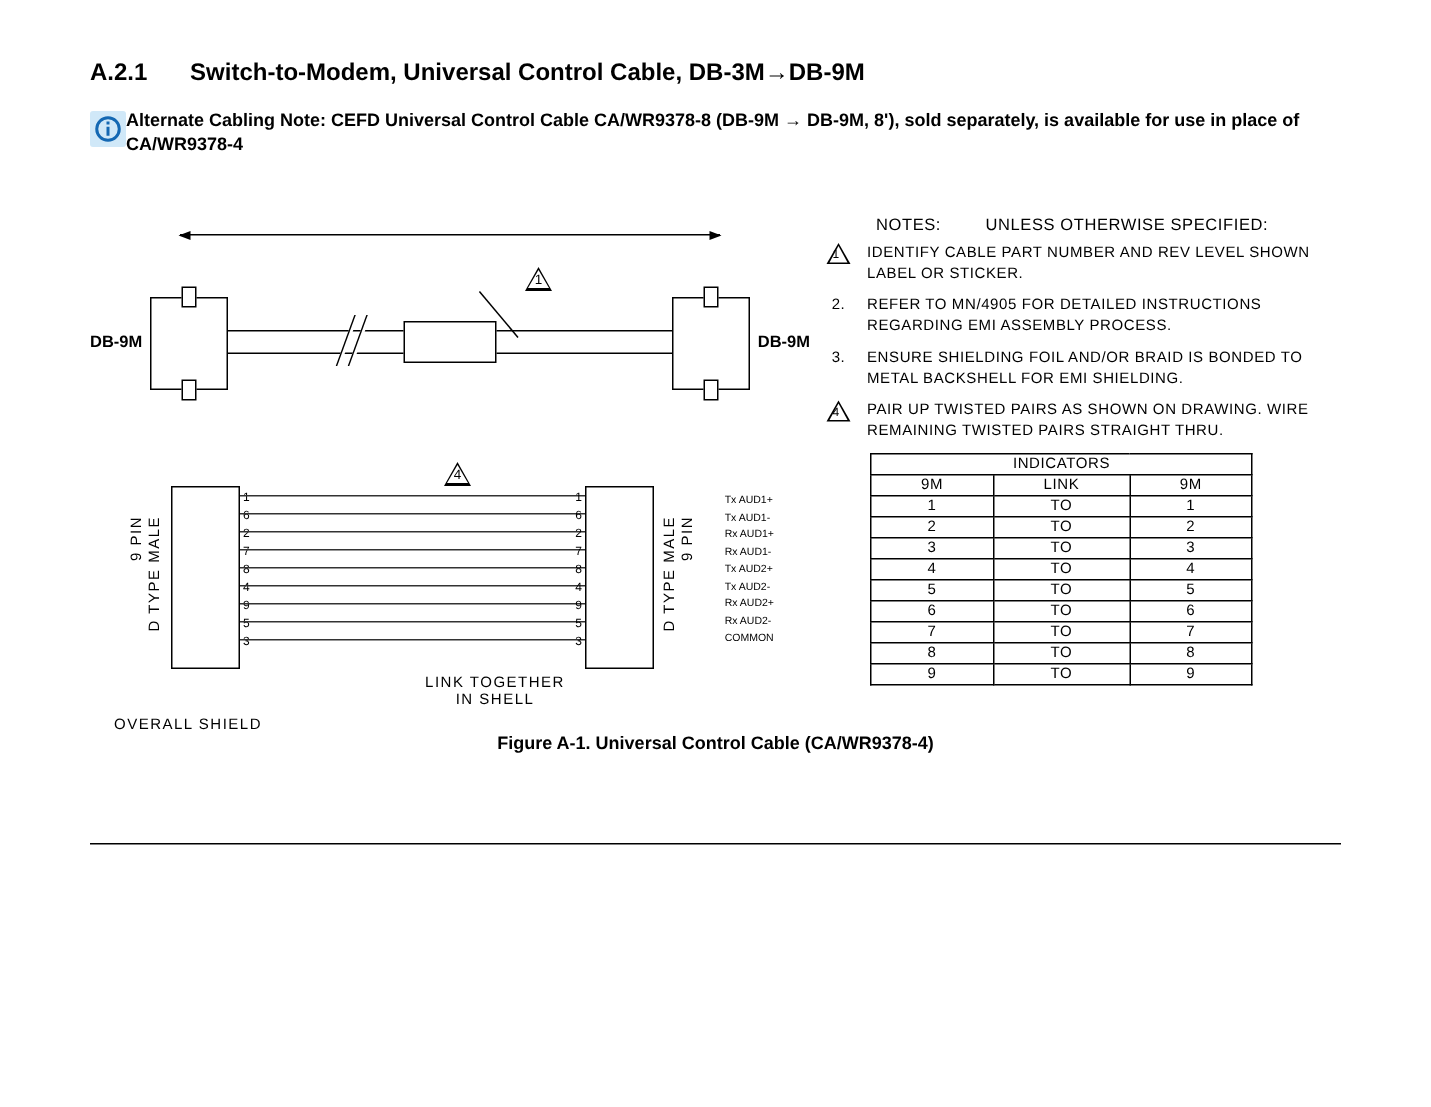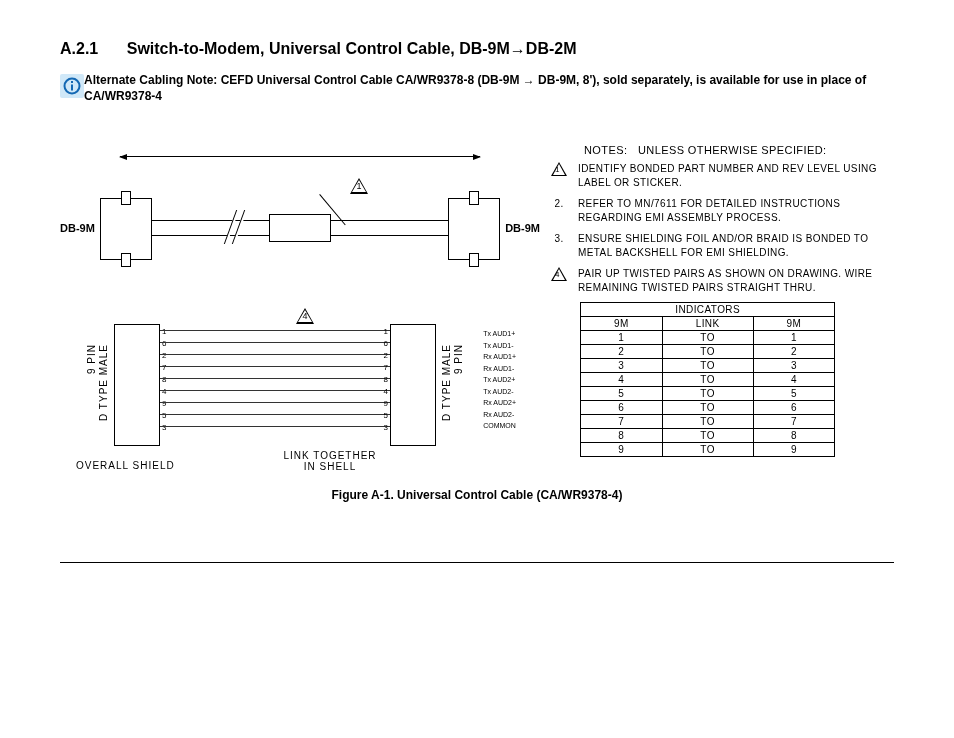--- a/index.html
+++ b/index.html
@@ -234,28 +234,28 @@
     white-space: pre;
   }
   .sub-labels {
     position: absolute;
     font-size: 10px;
     top: 136px;
     left: 0;
     right: 0;
     letter-spacing: 1px;
   }
-  .sl-shield { position: absolute; left: 16px; top: 10px;}
+  .sl-shield { position: absolute; left: 16px; top: 28px;}
   .sl-link { position: absolute; left: 200px; text-align: center; width: 140px; }
   .flag4 { left: 236px; top: -6px; }
 
   
   .notes-head {
     display: flex;
-    gap: 0;
+    gap: 19px;
     font-size: 11px;
     margin-bottom: 6px;
     padding-left: 34px;
   }
   .notes-head .nh-l { width: 54px; }
   .note-item {
     display: flex;
     gap: 10px;
     margin-bottom: 8px;
     font-size: 10px;
@@ -315,21 +315,21 @@
     margin-top: 60px;
     border: none;
     border-top: 1px solid #000;
   }
 </style>
 </head>
 <body>
 
 <h2>
   <span class="section-num">A.2.1</span>
-  <span>Switch-to-Modem, Universal Control Cable, DB-9M→DB-2M</span>
+  <span>Switch-to-Modem, Universal Control Cable, DB-3M→DB-9M</span>
 </h2>
 
 <div class="note-row">
   <div class="note-icon">
     <svg width="18" height="18" viewBox="0 0 18 18">
       <circle cx="9" cy="9" r="7.5" fill="none" stroke="#1468b3" stroke-width="2"></circle>
       <rect x="8" y="7.5" width="2" height="6" fill="#1468b3"></rect>
       <rect x="8" y="4" width="2" height="2" fill="#1468b3"></rect>
     </svg>
   </div>
@@ -422,25 +422,25 @@
   </div>
 
   <div class="fig-right">
     <div class="notes-head">
       <span class="nh-l">NOTES:</span>
       <span>UNLESS OTHERWISE SPECIFIED:</span>
     </div>
     <div id="notes-list">
         <div class="note-item">
           <div class="note-num"><span class="tri-small"><span>1</span></span></div>
-          <div>IDENTIFY BONDED PART NUMBER AND REV LEVEL USING LABEL OR STICKER.</div>
+          <div>IDENTIFY CABLE PART NUMBER AND REV LEVEL SHOWN LABEL OR STICKER.</div>
         </div>
         <div class="note-item">
           <div class="note-num">2.</div>
-          <div>REFER TO MN/7611 FOR DETAILED INSTRUCTIONS REGARDING EMI ASSEMBLY PROCESS.</div>
+          <div>REFER TO MN/4905 FOR DETAILED INSTRUCTIONS REGARDING EMI ASSEMBLY PROCESS.</div>
         </div>
         <div class="note-item">
           <div class="note-num">3.</div>
           <div>ENSURE SHIELDING FOIL AND/OR BRAID IS BONDED TO METAL BACKSHELL FOR EMI SHIELDING.</div>
         </div>
         <div class="note-item">
           <div class="note-num"><span class="tri-small"><span>4</span></span></div>
           <div>PAIR UP TWISTED PAIRS AS SHOWN ON DRAWING. WIRE REMAINING TWISTED PAIRS STRAIGHT THRU.</div>
         </div>
       </div>

